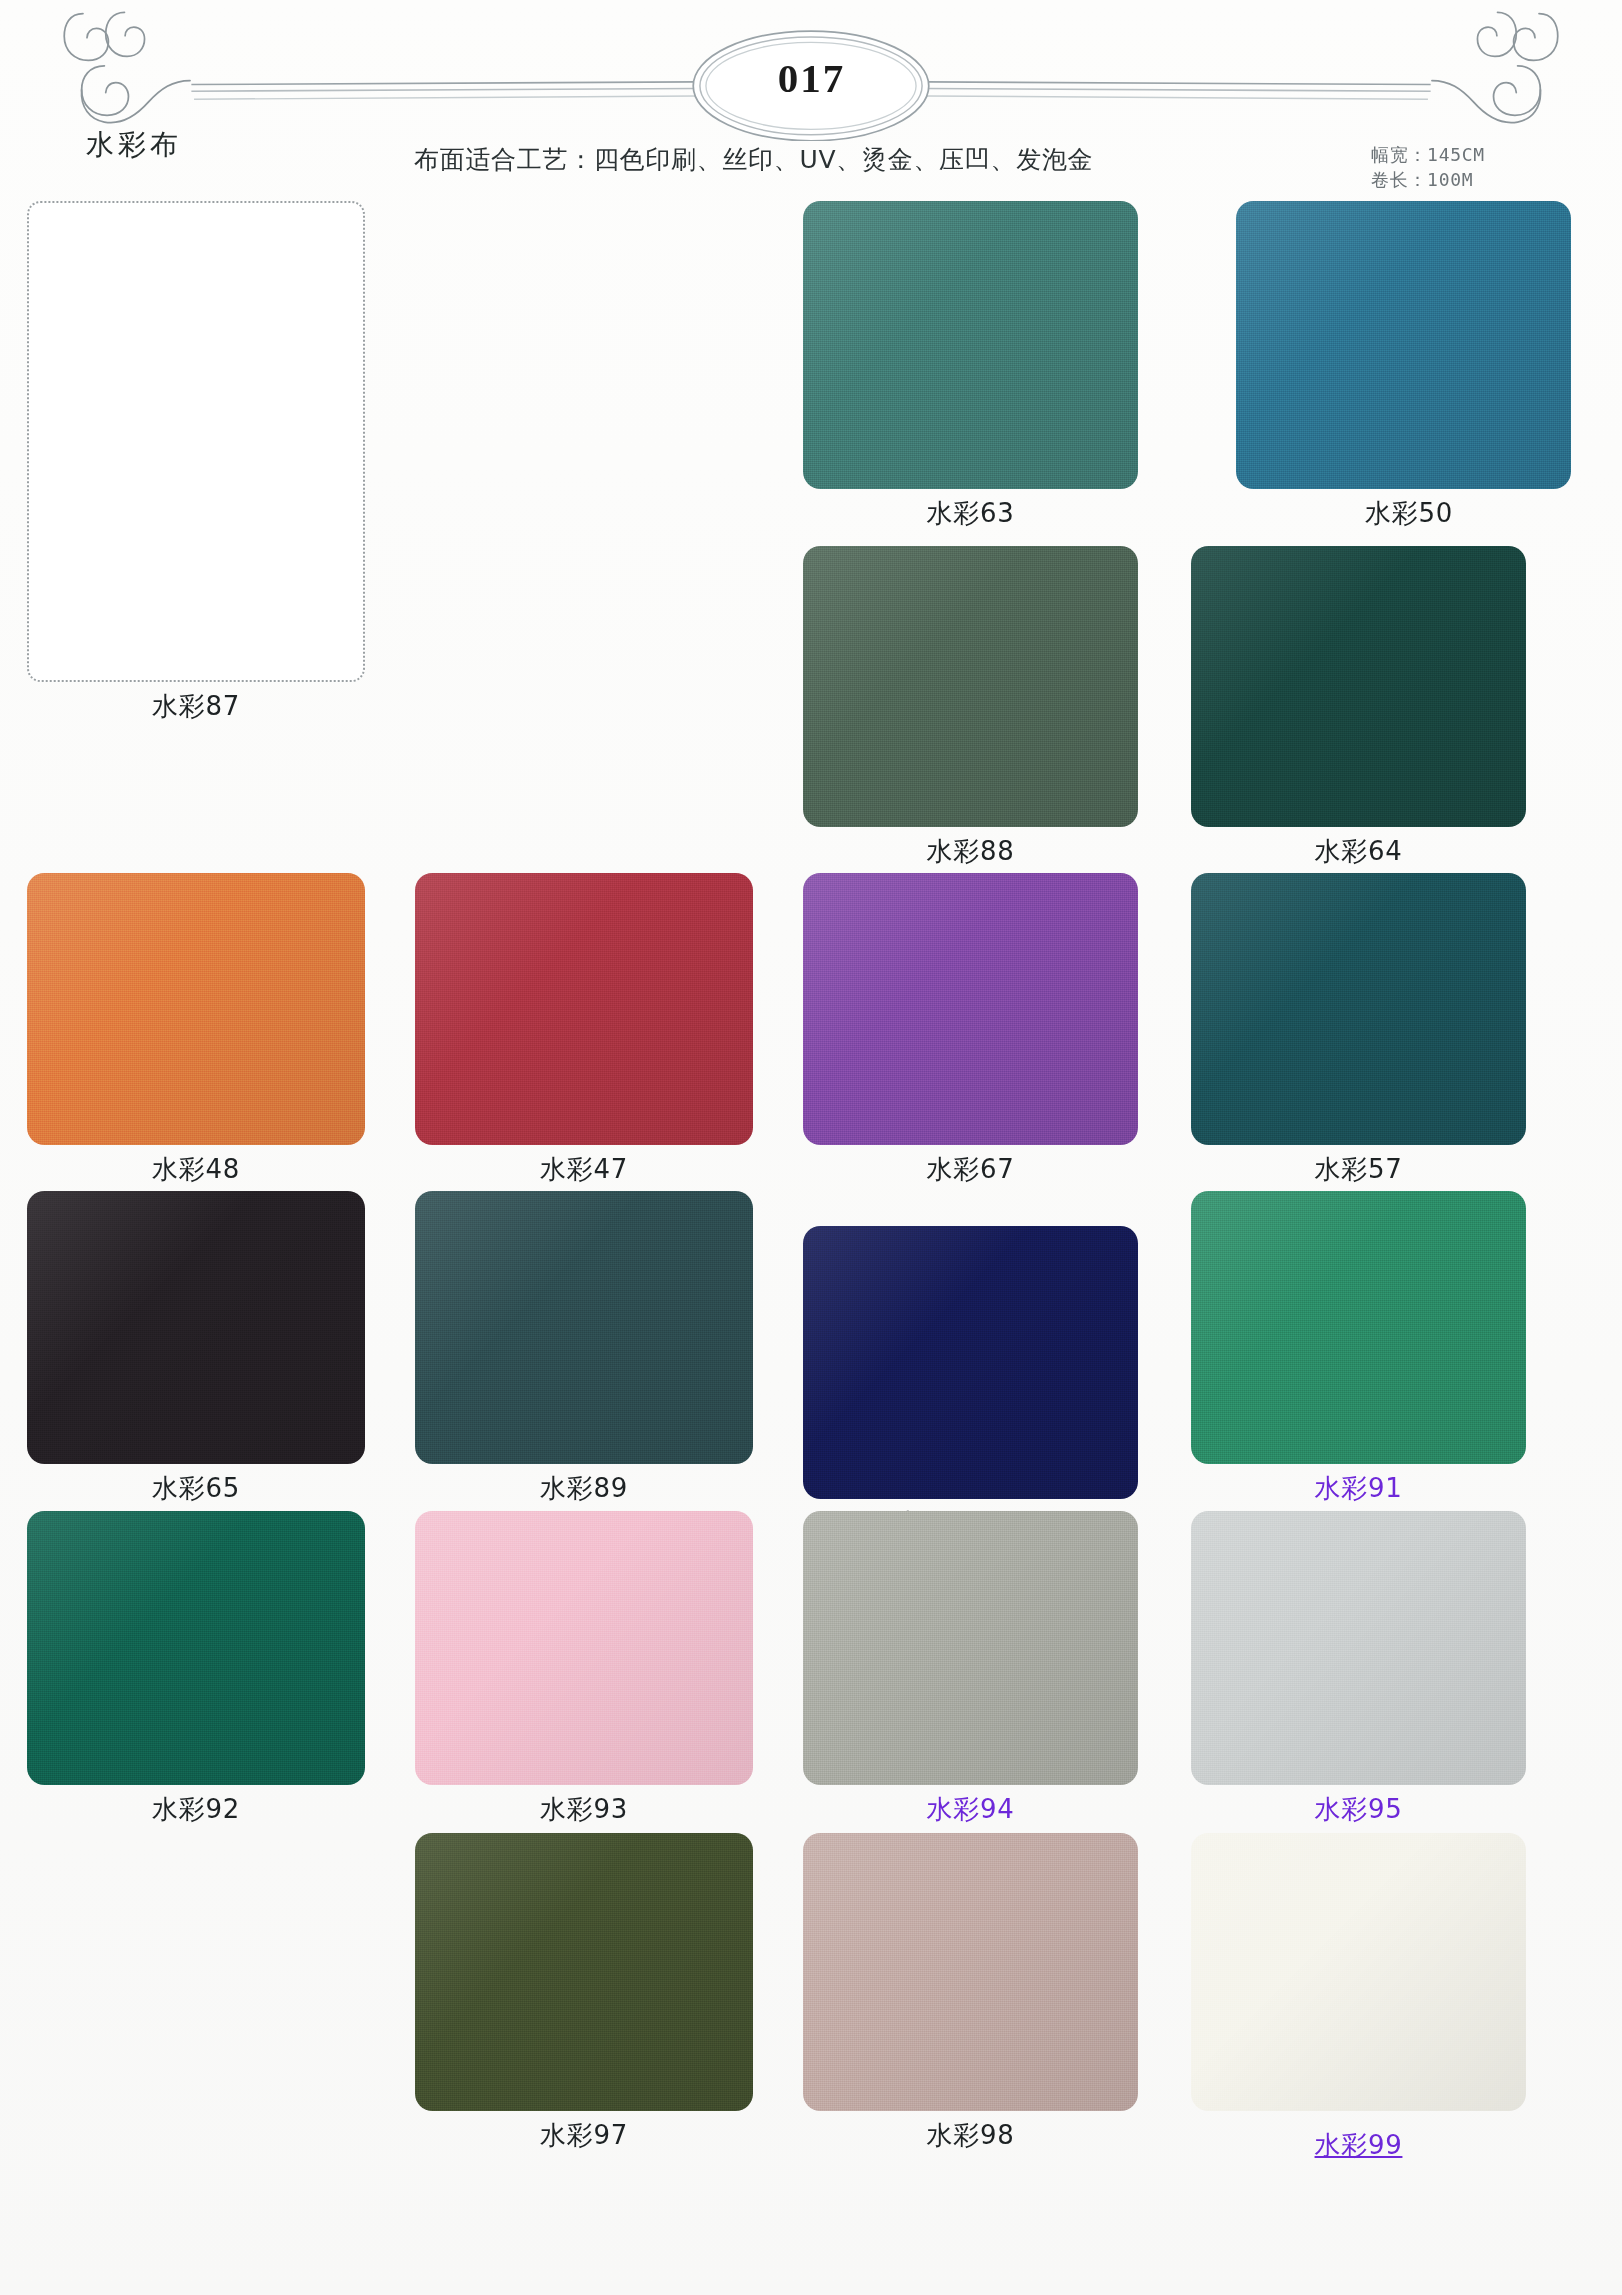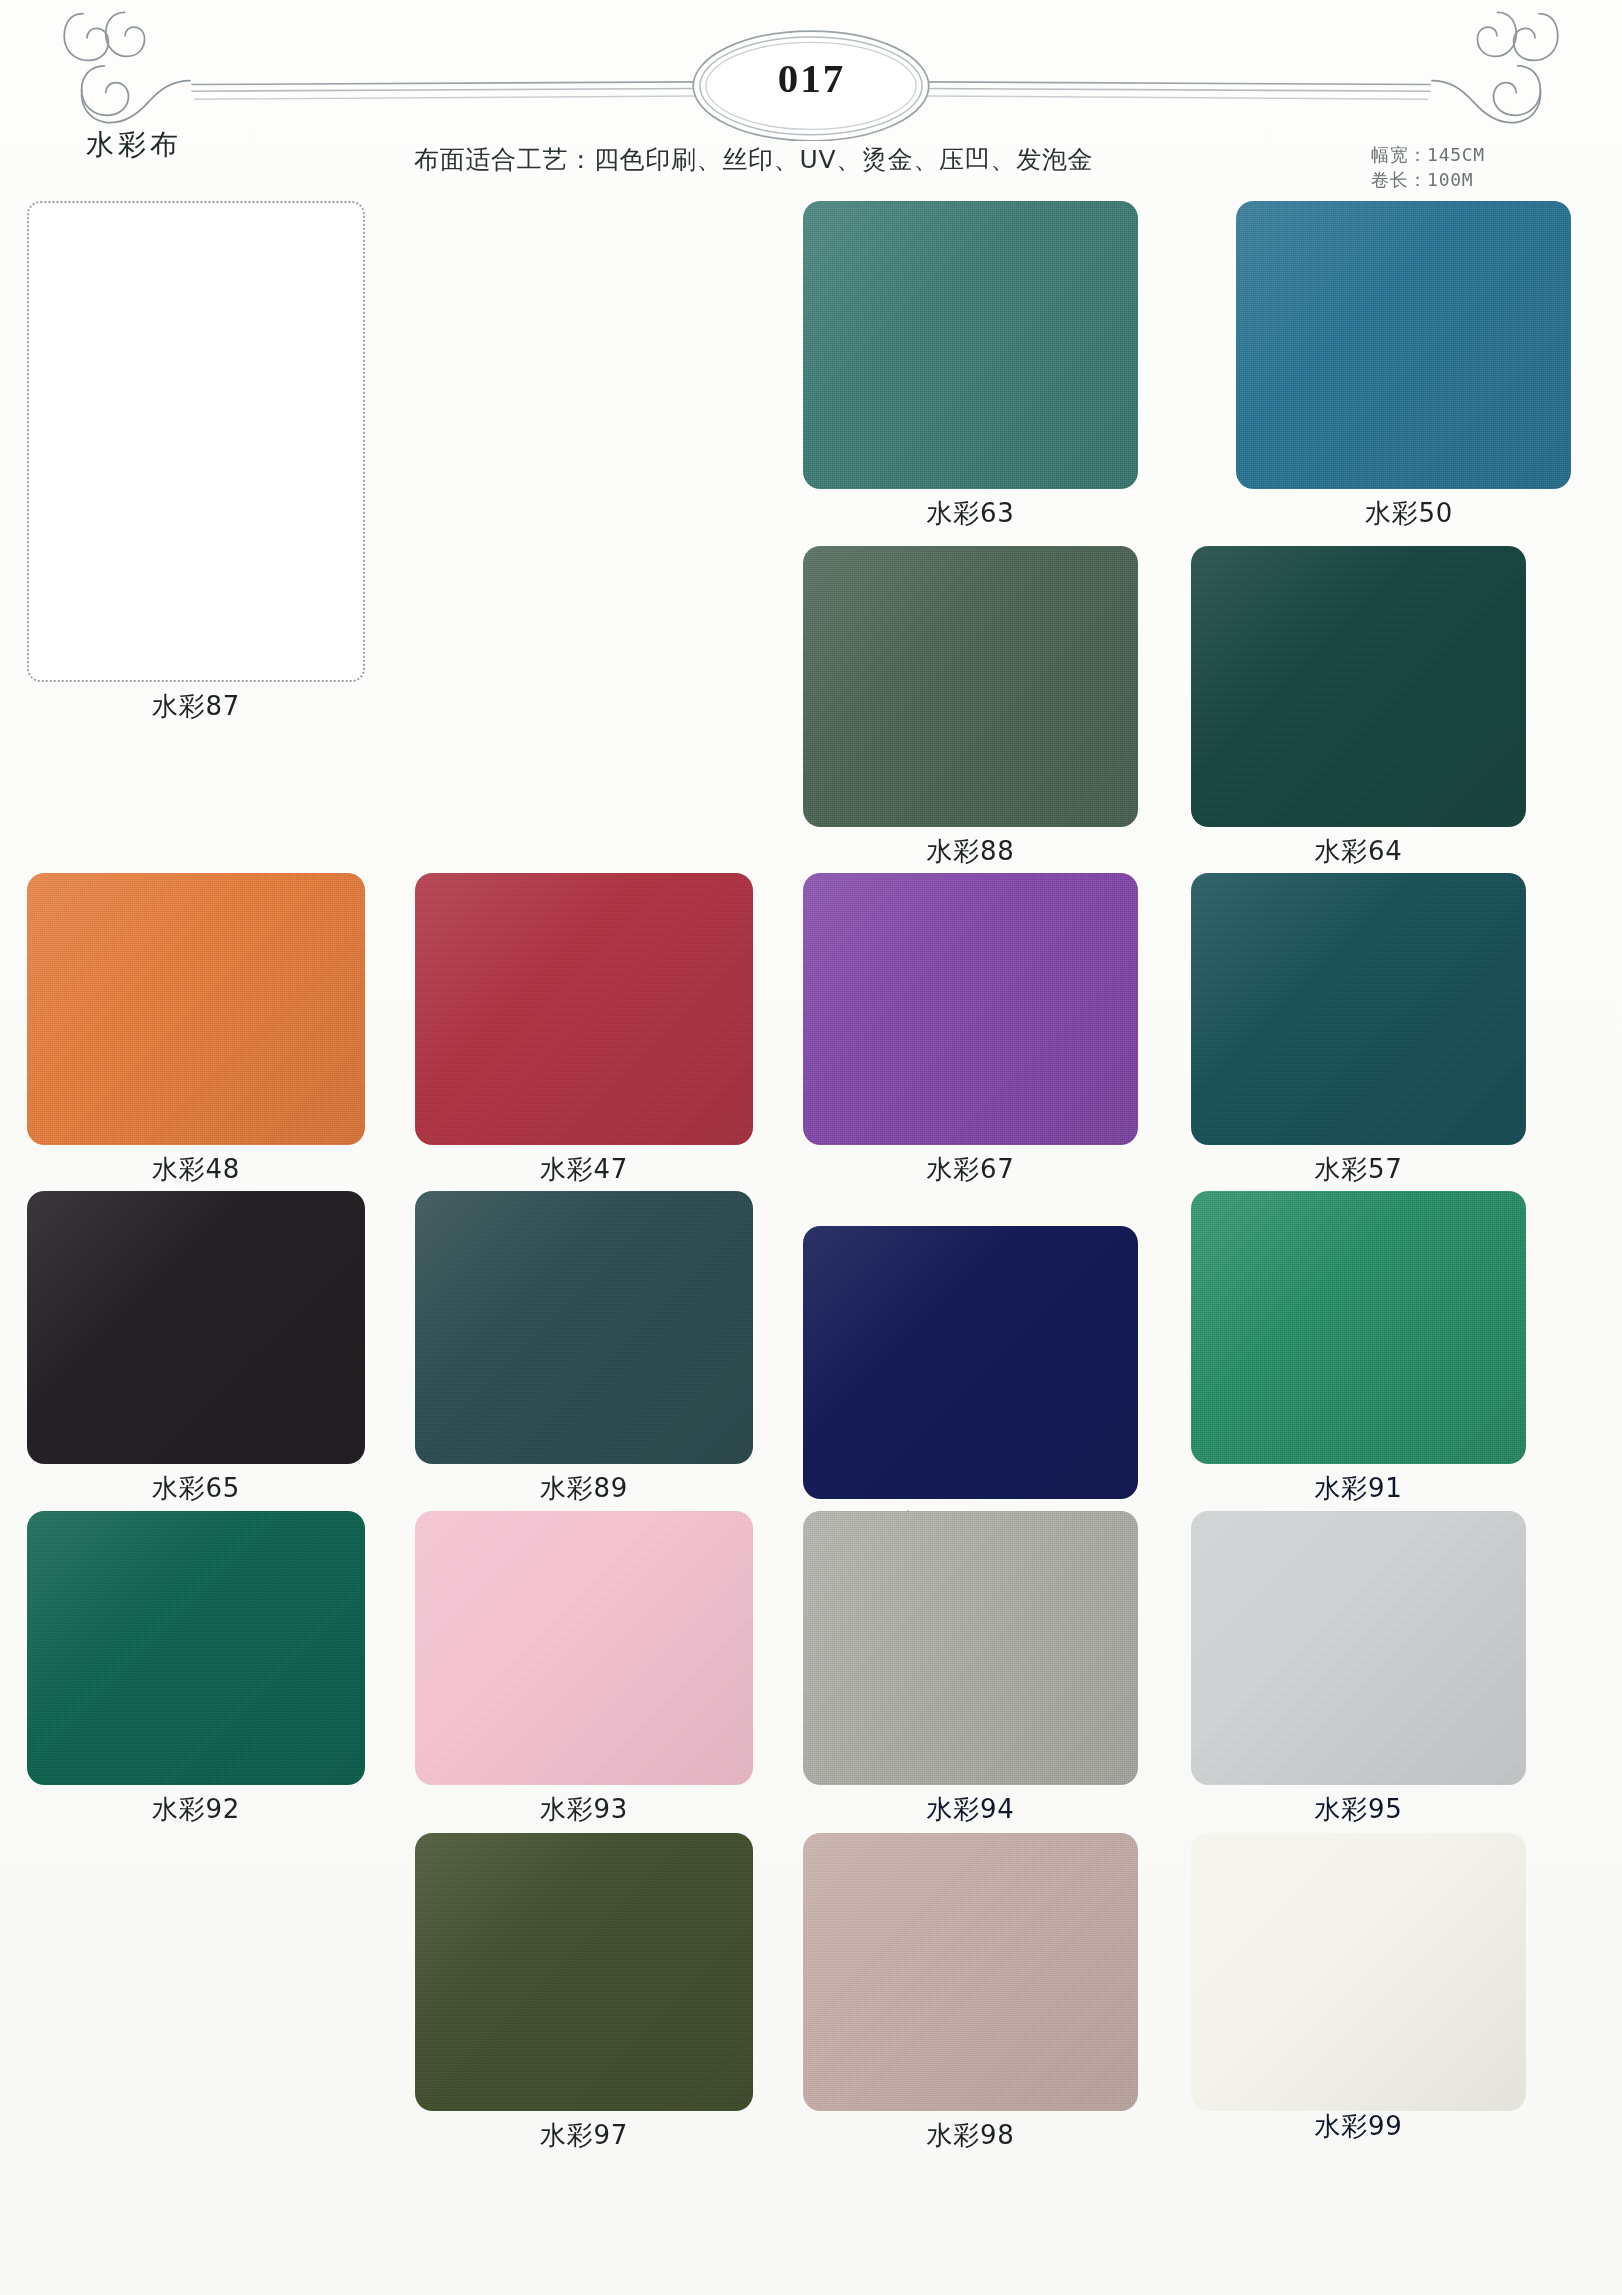--- a/index.html
+++ b/index.html
@@ -136,21 +136,21 @@
 
   .swatch-label {
     text-align: center;
     font-family: "DejaVu Sans", "Liberation Sans", sans-serif;
     font-size: 26px;
     color: #1d2224;
     letter-spacing: 0.7px;
     line-height: 1;
     white-space: nowrap;
   }
-  .swatch-label.faint { color: #0f172a; }
+  .swatch-label.faint { color: #6d28d9; }
 </style>
 </head>
 <body>
 
 <div class="header-ornament">
   <svg viewBox="0 0 2424 210" xmlns="http://www.w3.org/2000/svg" aria-hidden="true">
     <defs>
       <g id="cloudScroll">
         <path d="M 30 18 C 10 18 2 34 2 52 C 2 74 18 88 38 88 C 56 88 68 76 68 60 C 68 48 60 40 50 40 C 42 40 36 46 36 54" fill="none" stroke="#8d969b" stroke-width="2.6" stroke-linecap="round"></path>
         <path d="M 92 16 C 74 16 64 30 64 48 C 64 68 78 82 96 82 C 112 82 122 70 122 56 C 122 45 115 38 106 38 C 98 38 93 44 93 51" fill="none" stroke="#8d969b" stroke-width="2.6" stroke-linecap="round"></path>
@@ -268,16 +268,16 @@
     <div style="position: absolute; left: 415px; top: 1632px; width: 338px;">
       <div class="swatch-chip" style="width: 338px; height: 278px; background: rgb(66, 79, 46);"></div>
       <div class="swatch-label" style="margin-top: 10.7px;">水彩97</div>
     </div>
     <div style="position: absolute; left: 803px; top: 1632px; width: 335px;">
       <div class="swatch-chip" style="width: 335px; height: 278px; background: rgb(194, 170, 165);"></div>
       <div class="swatch-label" style="margin-top: 10.7px;">水彩98</div>
     </div>
     <div style="position: absolute; left: 1191px; top: 1632px; width: 335px;">
       <div class="swatch-chip" style="width: 335px; height: 278px; background: rgb(245, 244, 236);"></div>
-      <div class="swatch-label faint" style="margin-top: 2px;">水彩99</div>
+      <div class="swatch-label faint" style="margin-top: 21px; text-decoration: underline;">水彩99</div>
     </div>
   </div>
 
 
 </body></html>

